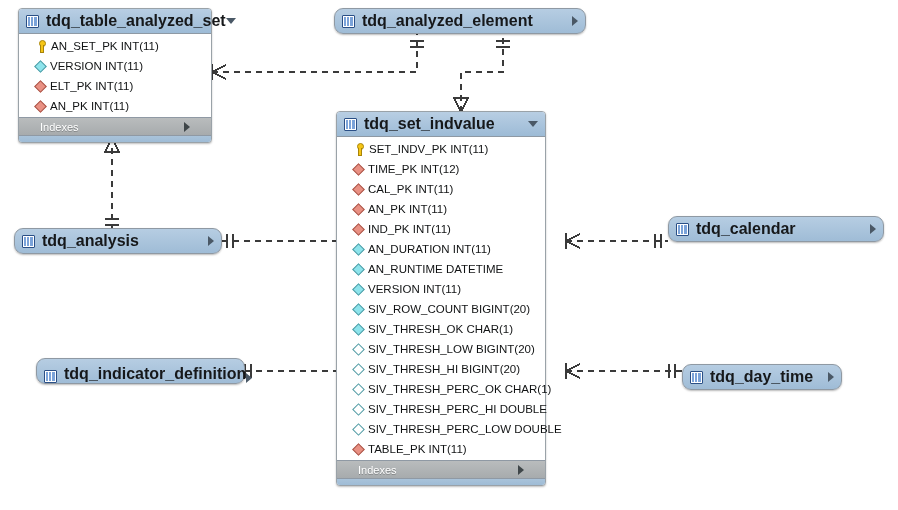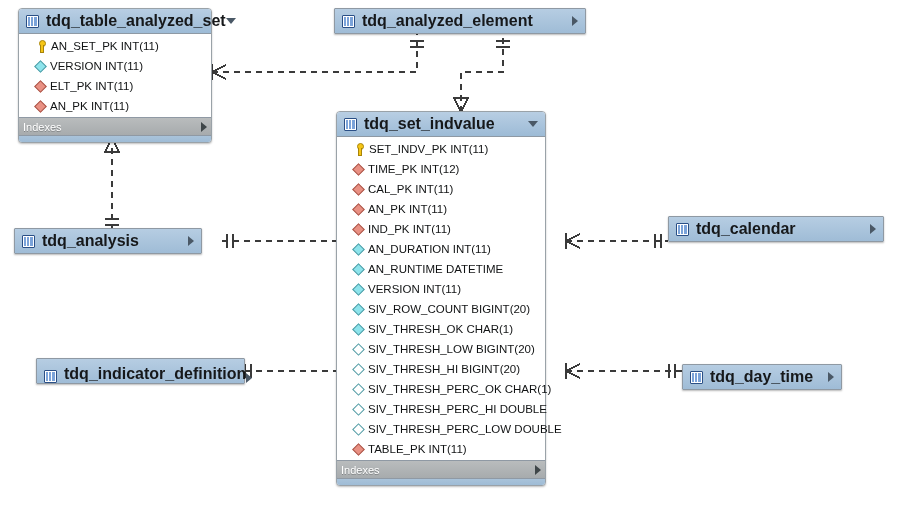--- a/index.html
+++ b/index.html
@@ -28,21 +28,21 @@
     position: absolute;
     background: #ffffff;
     border: 1px solid #9aa2a8;
     border-radius: 4px;
     box-shadow: 0 1px 2px rgba(0,0,0,0.25);
   }
   .tbl-collapsed {
     position: absolute;
     height: 26px;
     border: 1px solid #8f99a3;
-    border-radius: 1px;
+    border-radius: 9px;
     background: linear-gradient(#b6cde2, #9fbcd6);
     box-shadow: 0 1px 2px rgba(0,0,0,0.28);
     display: flex;
     align-items: center;
     padding: 0 7px;
   }
   .hdr {
     height: 25px;
     border-top-left-radius: 3px;
     border-top-right-radius: 3px;
@@ -139,21 +139,21 @@
   .dia-cyan { background: #8de4ec; border: 1px solid #4f9aa3; }
   .dia-hollow { background: #ffffff; border: 1px solid #4f9aa3; }
 
   
   .idx {
     height: 18px;
     background: linear-gradient(#b9bcbd, #a7abad);
     border-top: 1px solid #8f99a4;
     display: flex;
     align-items: center;
-    padding: 0 4px;
+    padding: 0 21px;
     font-size: 11px;
     color: #ffffff;
     text-shadow: 0 1px 0 rgba(0,0,0,0.25);
   }
   .idx-label { flex: 1; }
   .idx .caret-right { border-left-color: #3f4649; }
   .foot {
     height: 7px;
     background: linear-gradient(#a9c3da, #9fbcd6);
     border-top: 1px solid #8f99a4;
@@ -351,21 +351,21 @@
         <span class="cname">TABLE_PK INT(11)</span>
       </div>
     </div>
     <div class="idx">
       <span class="idx-label">Indexes</span>
       <span class="caret-right"></span>
     </div>
     <div class="foot"></div>
   </div>
 
-  <div class="tbl-collapsed" style="left:14px; top:228px; width:188px;">
+  <div class="tbl-collapsed" style="left:14px; top:228px; width:208px;">
     <span class="tbl-icon"></span>
     <span class="tname">tdq_analysis</span>
     <span class="caret-right"></span>
   </div>
 
   <div class="tbl-collapsed" style="left:668px; top:216px; width:216px;">
     <span class="tbl-icon"></span>
     <span class="tname">tdq_calendar</span>
     <span class="caret-right"></span>
   </div>

